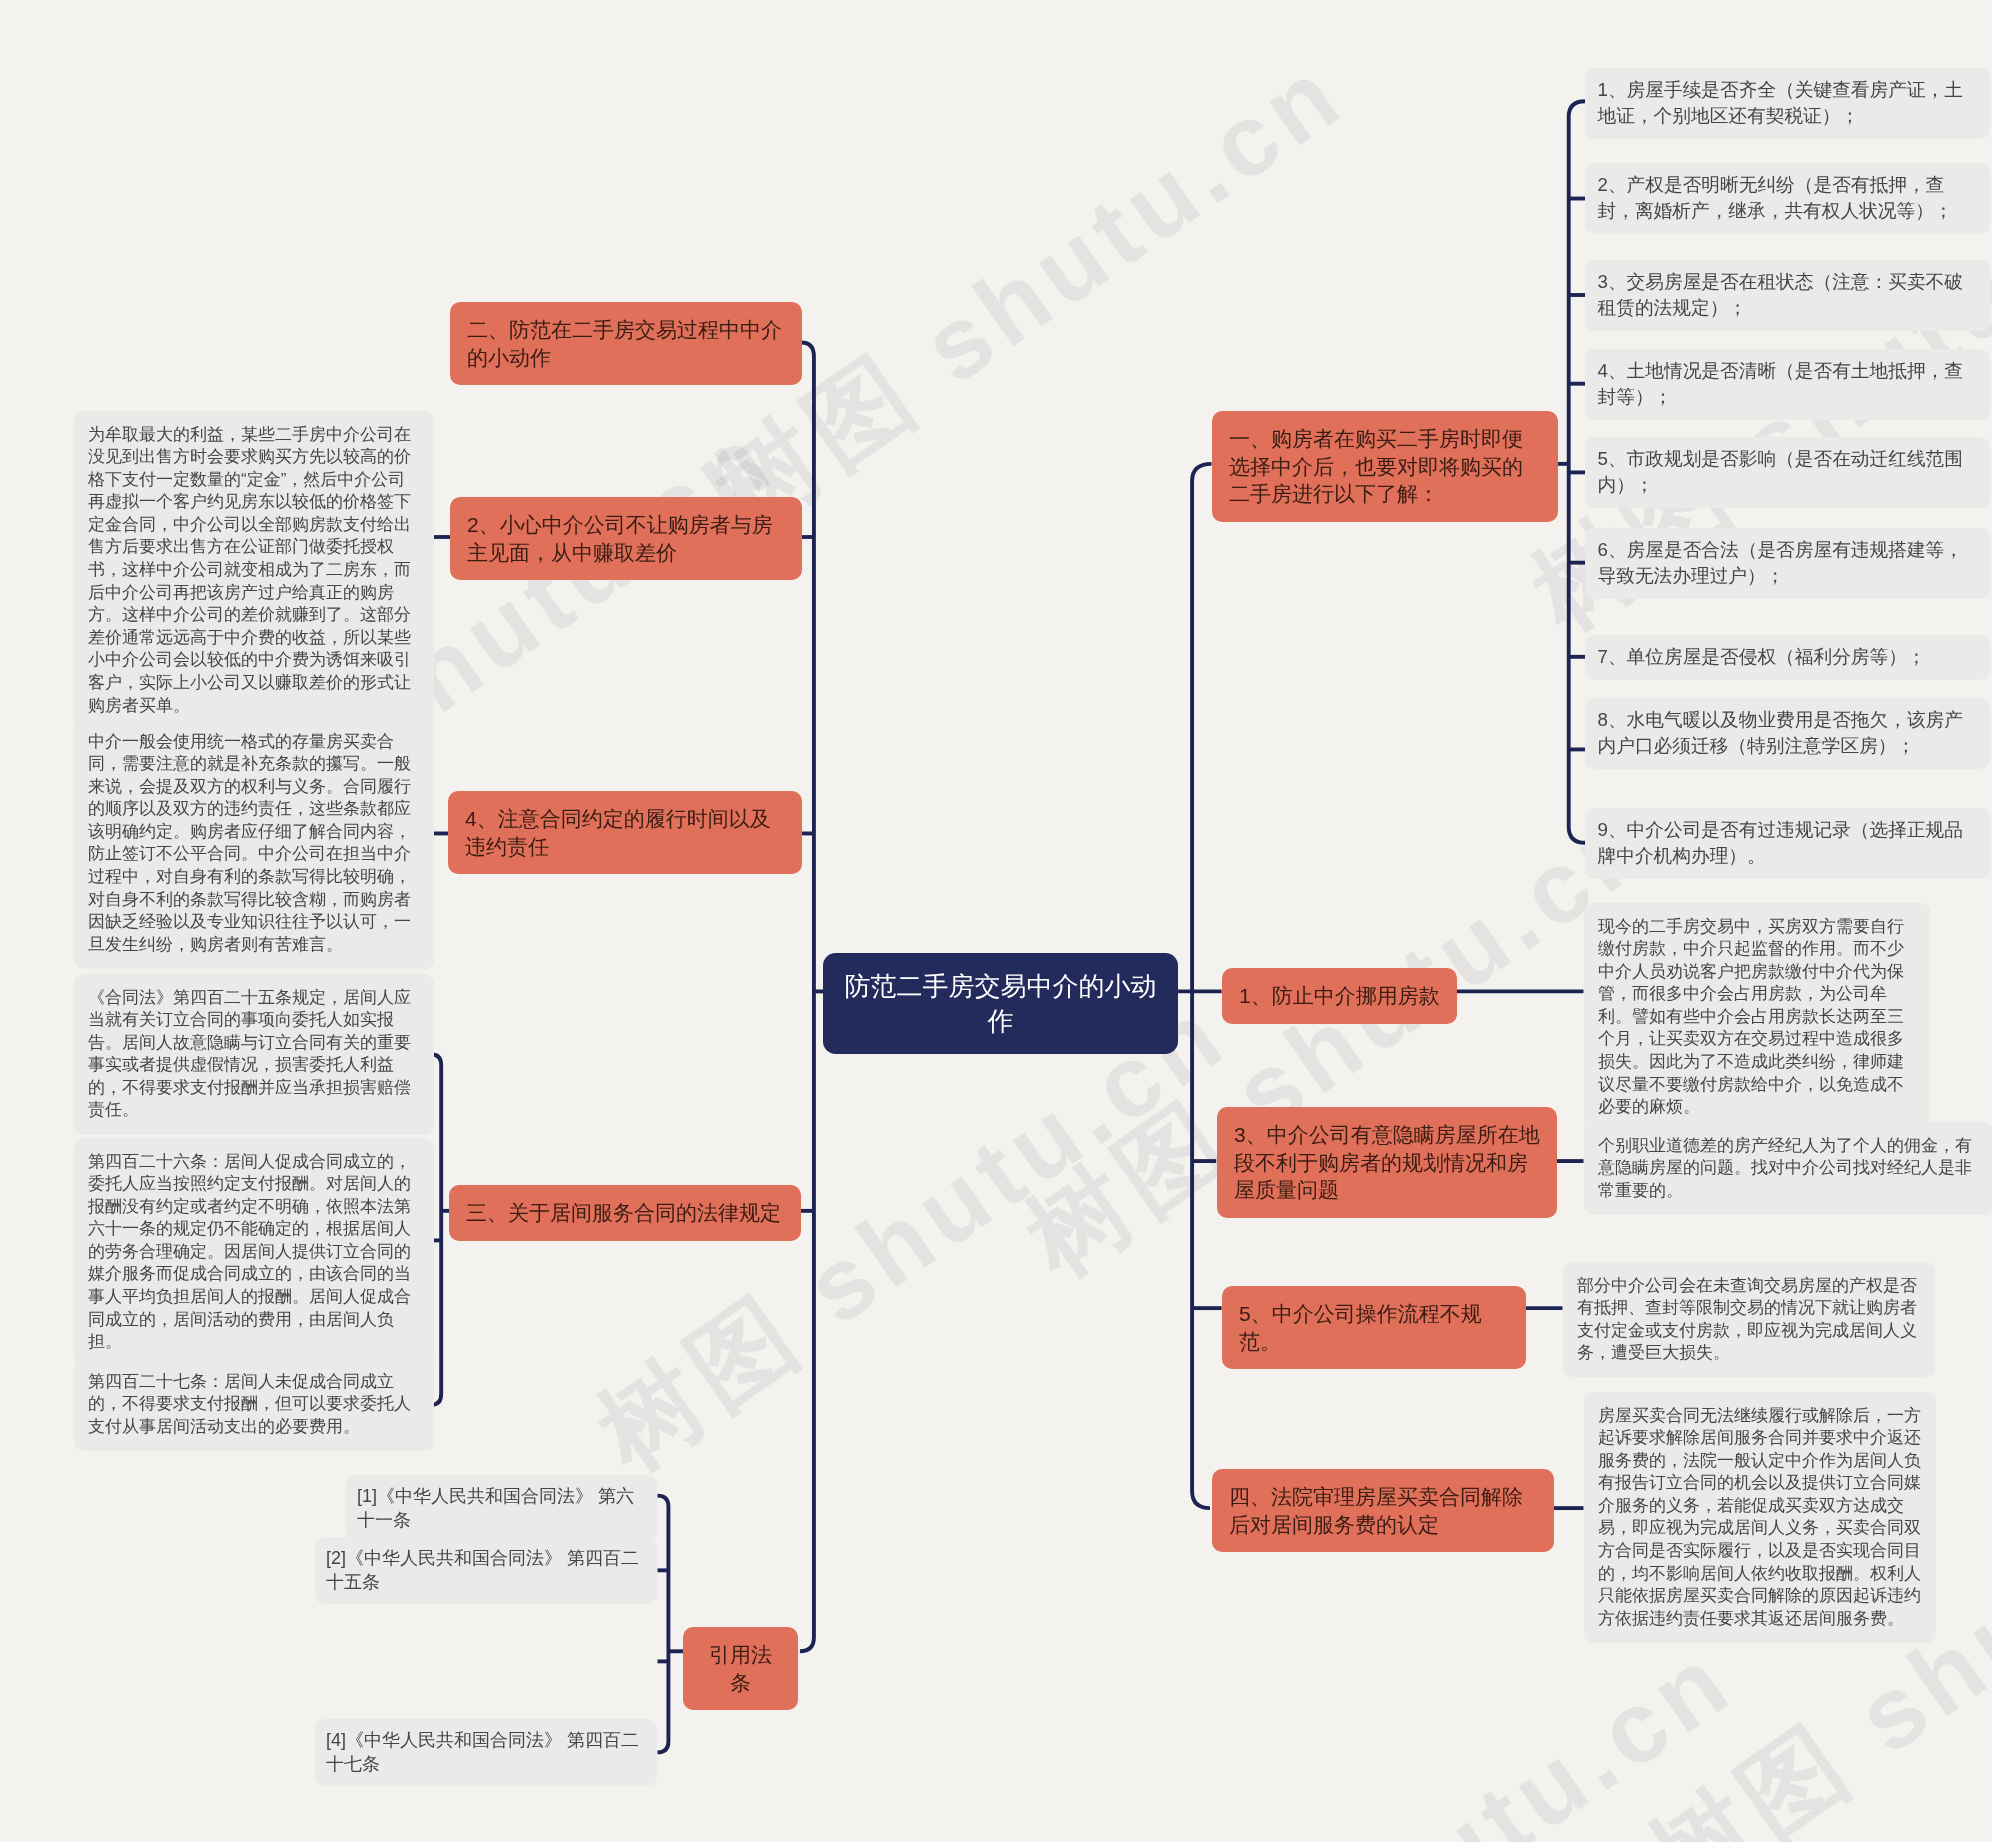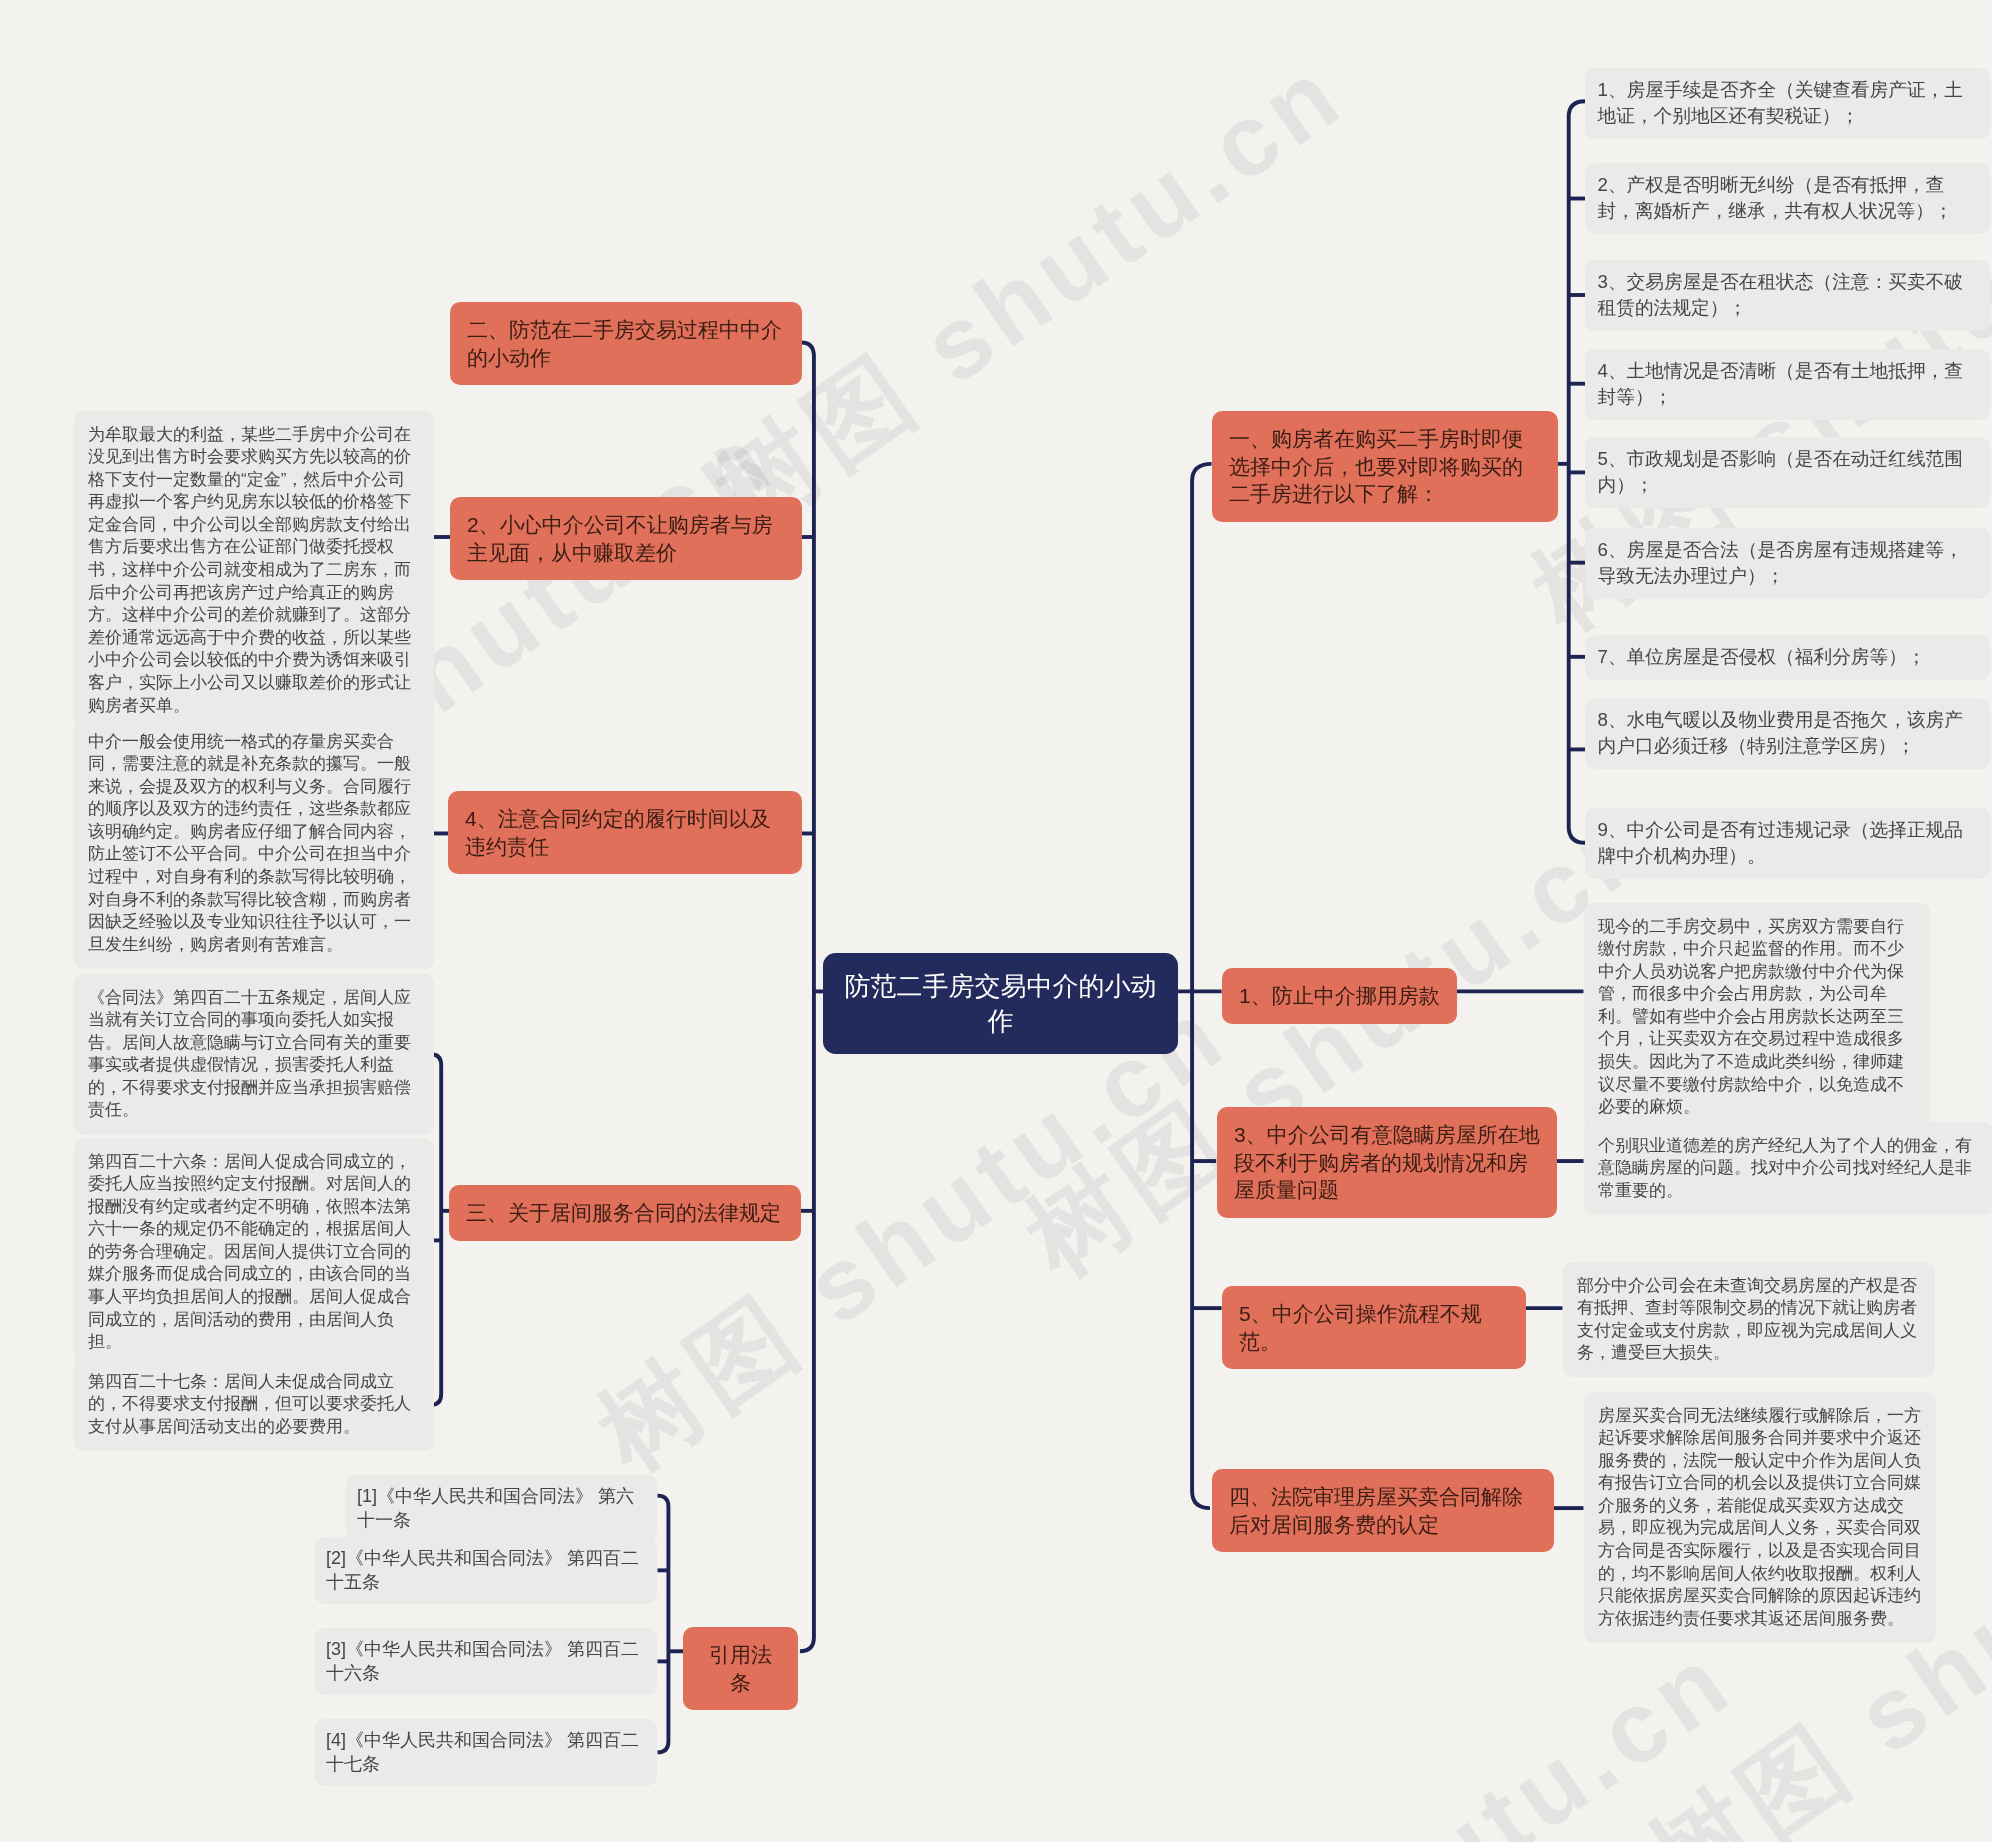--- a/index.html
+++ b/index.html
@@ -86,21 +86,20 @@
   <div class="note" style="left:74px;top:718px;width:360px">中介一般会使用统一格式的存量房买卖合同，需要注意的就是补充条款的攥写。一般来说，会提及双方的权利与义务。合同履行的顺序以及双方的违约责任，这些条款都应该明确约定。购房者应仔细了解合同内容，防止签订不公平合同。中介公司在担当中介过程中，对自身有利的条款写得比较明确，对自身不利的条款写得比较含糊，而购房者因缺乏经验以及专业知识往往予以认可，一旦发生纠纷，购房者则有苦难言。</div>
 
   <div class="node" style="left:449px;top:1185px;width:352px">三、关于居间服务合同的法律规定</div>
   <div class="note" style="left:74px;top:974px;width:360px">《合同法》第四百二十五条规定，居间人应当就有关订立合同的事项向委托人如实报告。居间人故意隐瞒与订立合同有关的重要事实或者提供虚假情况，损害委托人利益的，不得要求支付报酬并应当承担损害赔偿责任。</div>
   <div class="note" style="left:74px;top:1138px;width:360px">第四百二十六条：居间人促成合同成立的，委托人应当按照约定支付报酬。对居间人的报酬没有约定或者约定不明确，依照本法第六十一条的规定仍不能确定的，根据居间人的劳务合理确定。因居间人提供订立合同的媒介服务而促成合同成立的，由该合同的当事人平均负担居间人的报酬。居间人促成合同成立的，居间活动的费用，由居间人负担。</div>
   <div class="note" style="left:74px;top:1358px;width:360px">第四百二十七条：居间人未促成合同成立的，不得要求支付报酬，但可以要求委托人支付从事居间活动支出的必要费用。</div>
 
   <div class="node cite" style="left:683px;top:1627px;width:115px">引用法条</div>
   <div class="ref" style="left:346px;top:1475px;width:311px">[1]《中华人民共和国合同法》 第六十一条</div>
   <div class="ref" style="left:315px;top:1537px;width:342px">[2]《中华人民共和国合同法》 第四百二十五条</div>
-  <div class="ref" style="left:315px;top:1628px;width:342px">[3]《中华人民共和国合同法》 第四百二十六条</div>
   <div class="ref" style="left:315px;top:1719px;width:342px">[4]《中华人民共和国合同法》 第四百二十七条</div>
 
   <div class="node" style="left:1212px;top:411px;width:346px">一、购房者在购买二手房时即便选择中介后，也要对即将购买的二手房进行以下了解：</div>
 
   <div class="item" style="left:1585px;top:68px;width:405px">1、房屋手续是否齐全（关键查看房产证，土地证，个别地区还有契税证）；</div>
   <div class="item" style="left:1585px;top:163px;width:405px">2、产权是否明晰无纠纷（是否有抵押，查封，离婚析产，继承，共有权人状况等）；</div>
   <div class="item" style="left:1585px;top:260px;width:405px">3、交易房屋是否在租状态（注意：买卖不破租赁的法规定）；</div>
   <div class="item" style="left:1585px;top:349px;width:405px">4、土地情况是否清晰（是否有土地抵押，查封等）；</div>
   <div class="item" style="left:1585px;top:437px;width:405px">5、市政规划是否影响（是否在动迁红线范围内）；</div>
   <div class="item" style="left:1585px;top:528px;width:405px">6、房屋是否合法（是否房屋有违规搭建等，导致无法办理过户）；</div>

